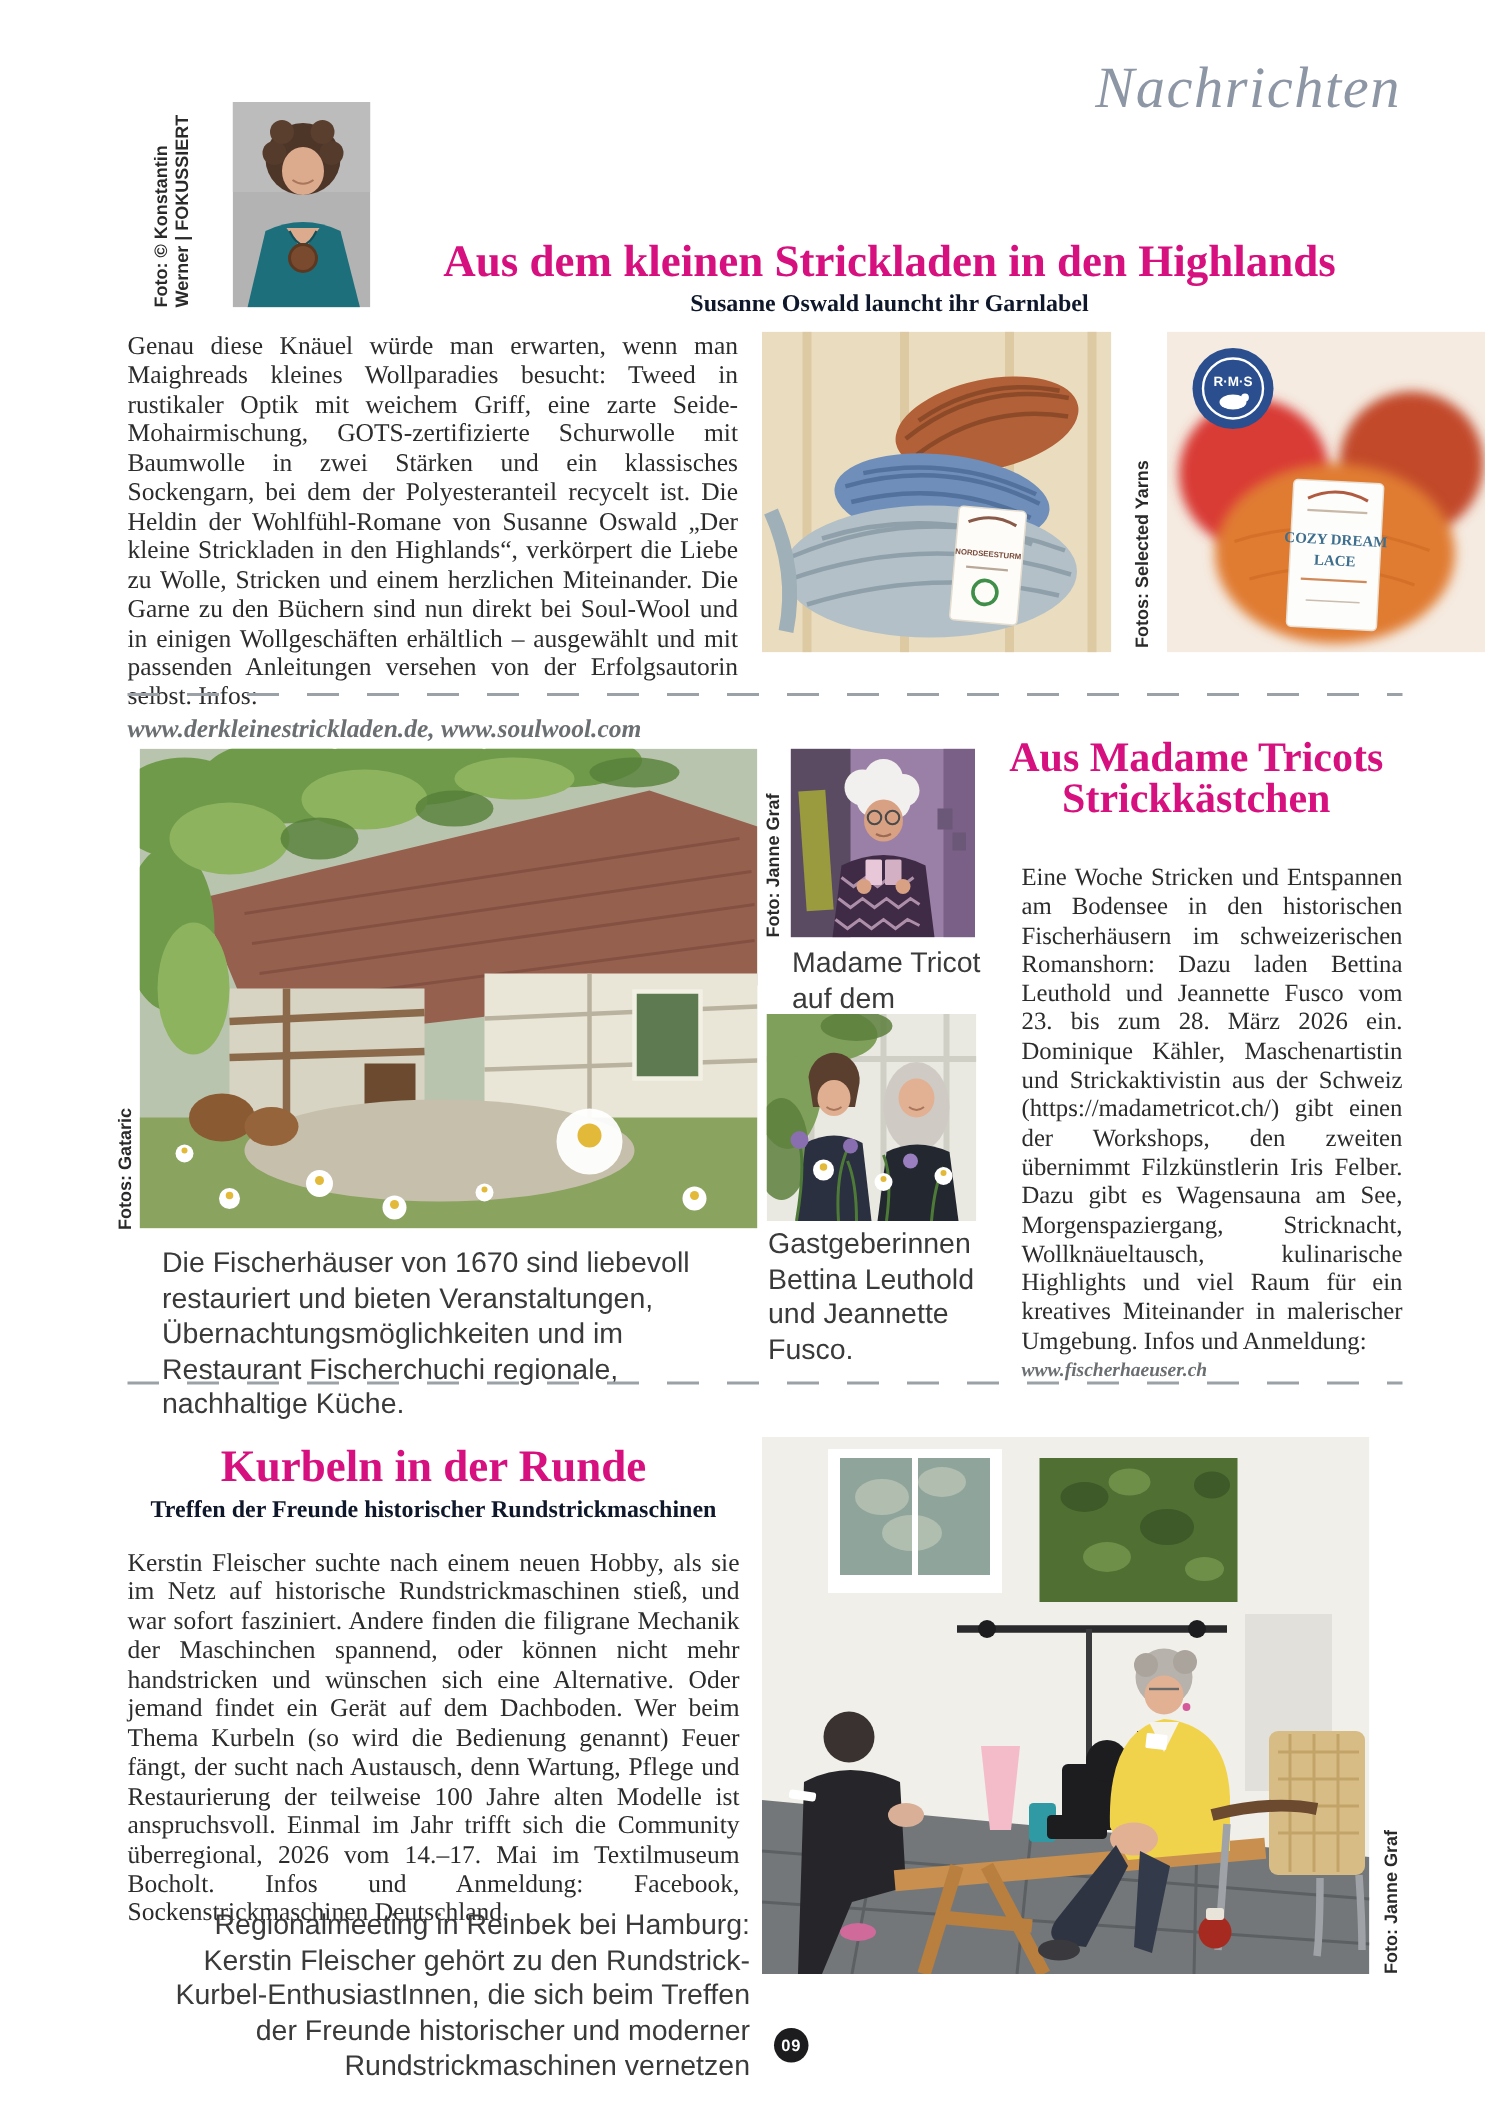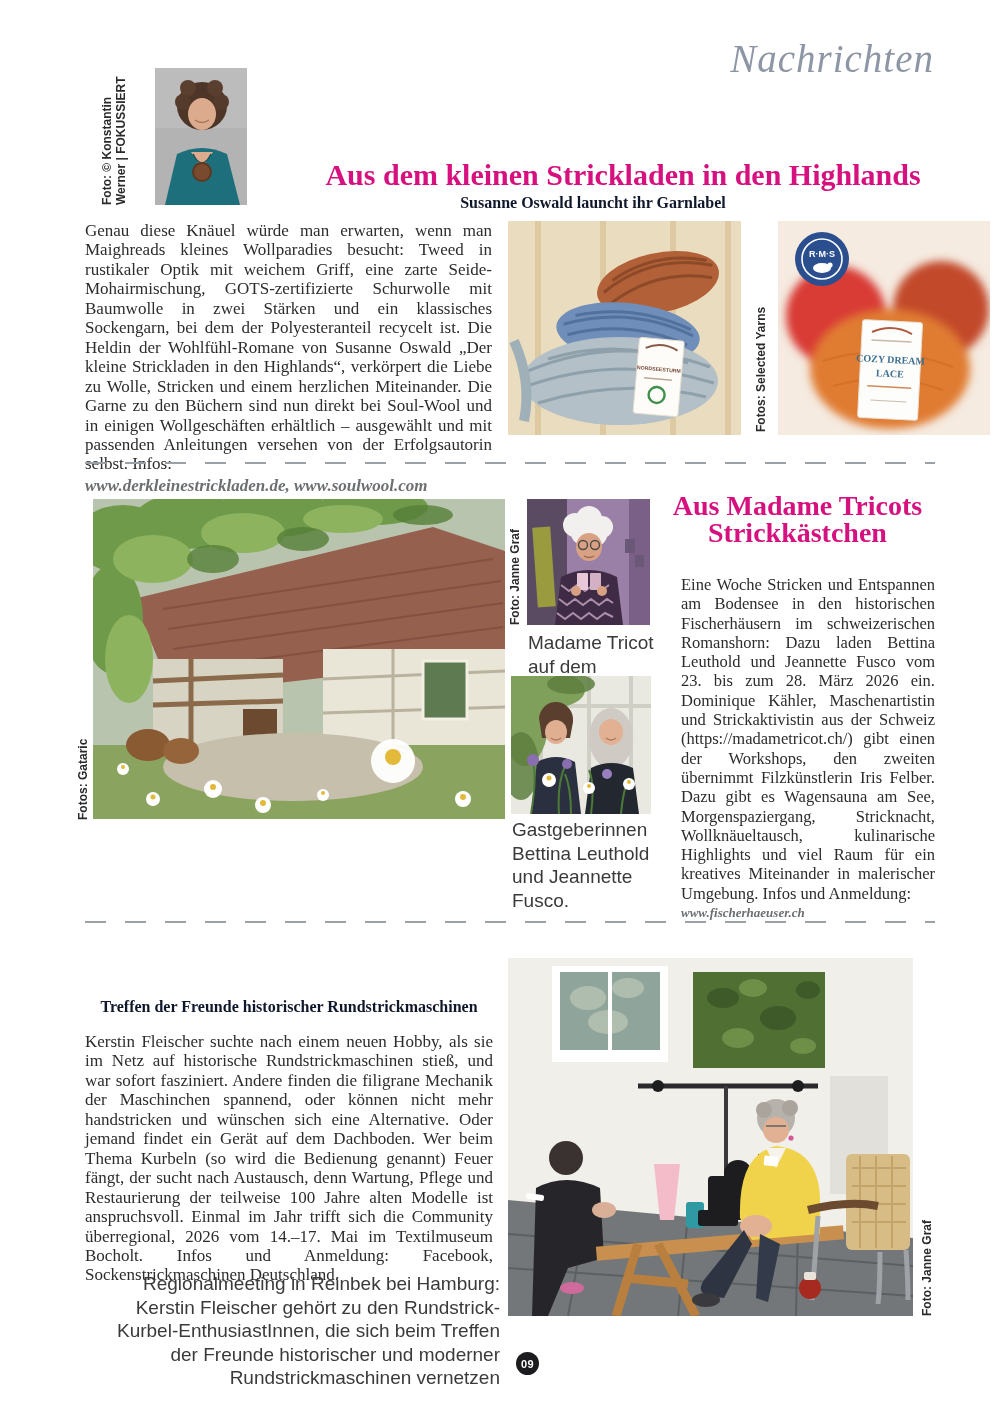--- a/index.html
+++ b/index.html
@@ -45,21 +45,21 @@
         <circle cx="60" cy="20" r="8" fill="#5a3f2f"></circle>
       <ellipse cx="47" cy="46" rx="14" ry="16" fill="#dcab8e"></ellipse>
       <path d="M40 52 q7 5 14 0" stroke="#a9765c" stroke-width="1.4" fill="none"></path>
       <path d="M10 137 L22 86 Q47 74 72 86 L85 137 Z" fill="#1e6f7c"></path>
       <path d="M36 84 L47 100 L58 84 Z" fill="#dcab8e"></path>
       <path d="M38 86 Q47 104 56 86" stroke="#14505a" stroke-width="1.5" fill="none"></path>
       <circle cx="47" cy="104" r="9" fill="#7a4a2f" stroke="#5d3821" stroke-width="2"></circle>
     </svg>
   </div>
 
-  <div class="abs headline" style="left:248px;top:160px;width:690px;font-size:30px;padding-left:30px;">Aus dem kleinen Strickladen in den Highlands</div>
+  <div class="abs headline" style="left:248px;top:160px;width:690px;font-size:30px;">Aus dem kleinen Strickladen in den Highlands</div>
   <div class="abs subhead" style="left:248px;top:194px;width:690px;font-size:16px;">Susanne Oswald launcht ihr Garnlabel</div>
 
   <div class="abs" style="left:85px;top:221px;width:407px;">
     <div class="bodytxt">Genau diese Knäuel würde man erwarten, wenn man Maighreads kleines Wollparadies besucht: Tweed in rustikaler Optik mit weichem Griff, eine zarte Seide-Mohairmischung, GOTS-zertifizierte Schurwolle mit Baumwolle in zwei Stärken und ein klassisches Sockengarn, bei dem der Polyesteranteil recycelt ist. Die Heldin der Wohlfühl-Romane von Susanne Oswald „Der kleine Strickladen in den Highlands“, verkörpert die Liebe zu Wolle, Stricken und einem herzlichen Miteinander. Die Garne zu den Büchern sind nun direkt bei Soul-Wool und in einigen Wollgeschäften erhältlich – ausgewählt und mit passenden Anleitungen versehen von der Erfolgsautorin selbst. Infos:</div>
     <div class="linktxt">www.derkleinestrickladen.de, www.soulwool.com</div>
   </div>
 
   <div class="photo" style="left:508px;top:221px;width:233px;height:214px;">
     <svg width="233" height="214" viewBox="0 0 233 214" preserveAspectRatio="none">
       <rect width="233" height="214" fill="#eadcbf"></rect>
@@ -183,20 +183,21 @@
         <circle cx="230" cy="296" r="6" fill="#ffffff"></circle>
           <circle cx="230" cy="294" r="2" fill="#e3b93a"></circle>
         <circle cx="370" cy="300" r="8" fill="#ffffff"></circle>
           <circle cx="370" cy="298" r="3" fill="#e3b93a"></circle>
         <circle cx="30" cy="270" r="6" fill="#ffffff"></circle>
           <circle cx="30" cy="268" r="2" fill="#e3b93a"></circle>
       </g>
     </svg>
   </div>
   <div class="vtext" style="left:76px;top:820px;width:160px;">Fotos: Gataric</div>
+  <div class="abs caption" style="left:108px;top:831px;width:362px;">Die Fischerhäuser von 1670 sind liebevoll restauriert und bieten Veranstaltungen, Übernachtungsmöglichkeiten und im Restaurant Fischerchuchi regionale, nachhaltige Küche.</div>
 
   <div class="vtext" style="left:508px;top:625px;width:132px;">Foto: Janne Graf</div>
   <div class="photo" style="left:527px;top:499px;width:123px;height:126px;">
     <svg width="123" height="126" viewBox="0 0 123 126" preserveAspectRatio="none">
       <rect width="123" height="126" fill="#9a7fa6"></rect>
       <rect width="40" height="126" fill="#5a4a62"></rect>
       <rect x="102" y="0" width="21" height="126" fill="#7a5f86"></rect>
       <rect x="8" y="28" width="18" height="80" fill="#9a9a3e" transform="rotate(-4 17 68)"></rect>
       <g fill="#6b5878">
           <rect x="98" y="40" width="10" height="14"></rect>
@@ -275,20 +276,21 @@
   <div class="abs caption" style="left:512px;top:818px;width:145px;">Gastgeberinnen Bettina Leuthold und Jeannette Fusco.</div>
 
   <div class="abs headline" style="left:655px;top:492px;width:285px;font-size:28px;line-height:.98;">Aus Madame Tricots Strickkästchen</div>
   <div class="abs" style="left:681px;top:575px;width:254px;">
     <div class="bodytxt2">Eine Woche Stricken und Entspannen am Bodensee in den historischen Fischerhäusern im schweizerischen Romanshorn: Dazu laden Bettina Leuthold und Jeannette Fusco vom 23. bis zum 28. März 2026 ein. Dominique Kähler, Maschenartistin und Strickaktivistin aus der Schweiz (https://madametricot.ch/) gibt einen der Workshops, den zweiten übernimmt Filzkünstlerin Iris Felber. Dazu gibt es Wagensauna am See, Morgenspaziergang, Stricknacht, Wollknäueltausch, kulinarische Highlights und viel Raum für ein kreatives Miteinander in malerischer Umgebung. Infos und Anmeldung:</div>
     <div class="linktxt" style="font-size:13px;">www.fischerhaeuser.ch</div>
   </div>
 
   <div class="dash abs" style="left:85px;top:921px;width:850px;"></div>
 
+  <div class="abs headline" style="left:85px;top:963px;width:408px;font-size:30px;">Kurbeln in der Runde</div>
   <div class="abs subhead" style="left:85px;top:998px;width:408px;font-size:16px;">Treffen der Freunde historischer Rundstrickmaschinen</div>
   <div class="abs bodytxt" style="left:85px;top:1032px;width:408px;">Kerstin Fleischer suchte nach einem neuen Hobby, als sie im Netz auf historische Rundstrickmaschinen stieß, und war sofort fasziniert. Andere finden die filigrane Mechanik der Maschinchen spannend, oder können nicht mehr handstricken und wünschen sich eine Alternative. Oder jemand findet ein Gerät auf dem Dachboden. Wer beim Thema Kurbeln (so wird die Bedienung genannt) Feuer fängt, der sucht nach Austausch, denn Wartung, Pflege und Restaurierung der teilweise 100 Jahre alten Modelle ist anspruchsvoll. Einmal im Jahr trifft sich die Community überregional, 2026 vom 14.–17. Mai im Textilmuseum Bocholt. Infos und Anmeldung: Facebook, Sockenstrickmaschinen Deutschland.</div>
   <div class="abs caption" style="left:110px;top:1272px;width:390px;text-align:right;">Regionalmeeting in Reinbek bei Hamburg: Kerstin Fleischer gehört zu den Rundstrick-Kurbel-EnthusiastInnen, die sich beim Treffen der Freunde historischer und moderner Rundstrickmaschinen vernetzen</div>
 
   <div class="photo" style="left:508px;top:958px;width:405px;height:358px;">
     <svg width="405" height="358" viewBox="0 0 405 358" preserveAspectRatio="none">
       <rect width="405" height="358" fill="#f0efe9"></rect>
       <rect x="44" y="8" width="116" height="96" fill="#ffffff"></rect>
       <rect x="52" y="14" width="100" height="78" fill="#8fa59b"></rect>
       <g fill="#b8c4b4" opacity=".8">

